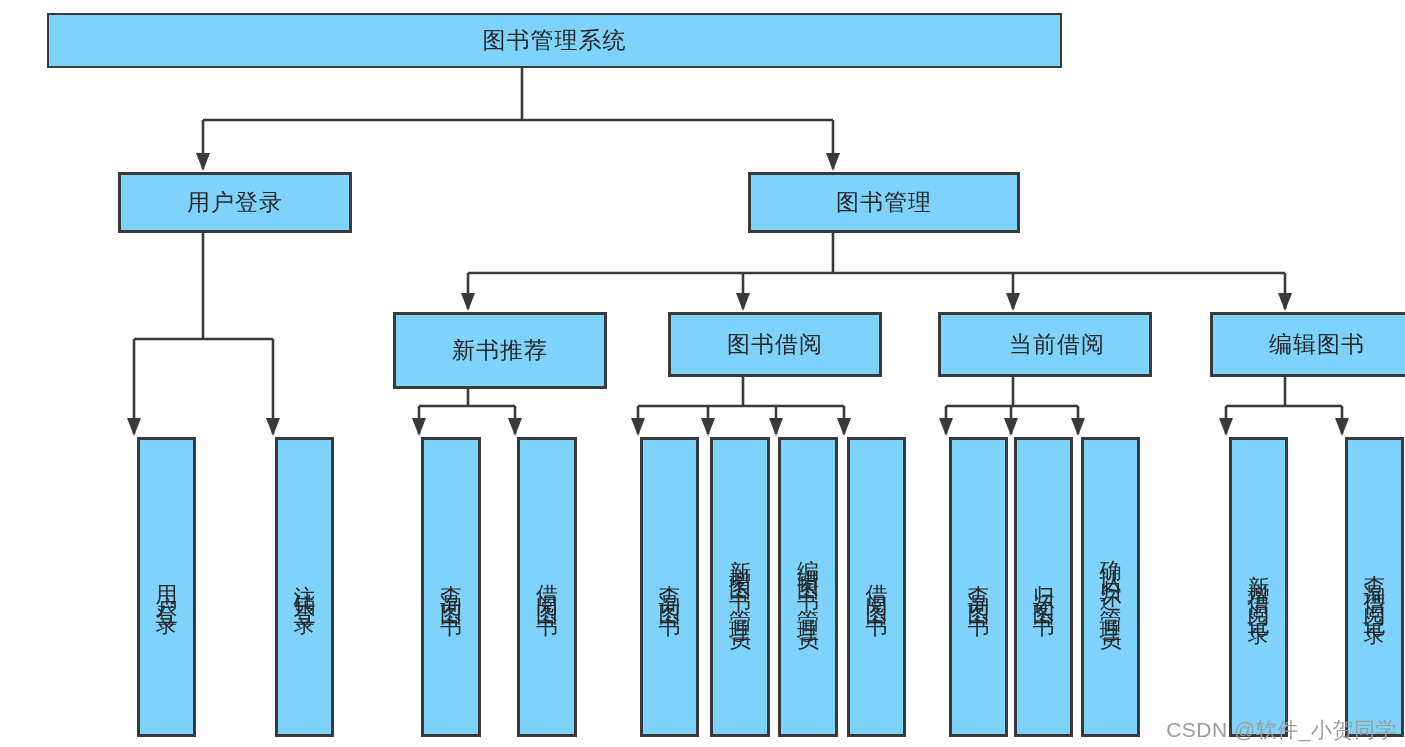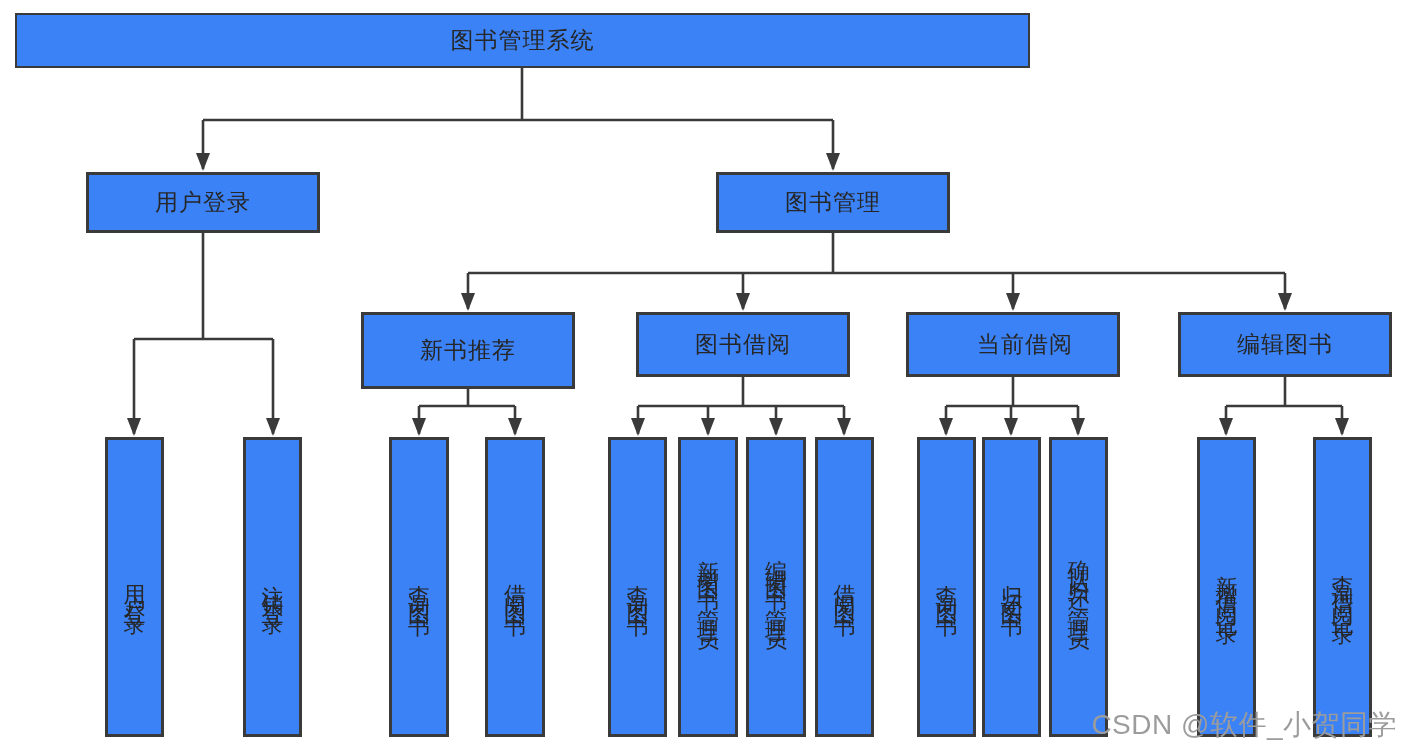--- a/index.html
+++ b/index.html
@@ -18,45 +18,46 @@
   svg.connectors {
     position: absolute;
     left: 0; top: 0;
     width: 1405px;
     height: 747px;
   }
   .node {
     position: absolute;
     box-sizing: border-box;
     border: 3px solid #3a3a3a;
-    background: #3b82f6;
+    background: #7dd3fc;
     display: flex;
     align-items: center;
     justify-content: center;
     color: #262626;
+    margin-left: 32px;
   }
   .node.h { 
     font-size: 23px;
     letter-spacing: 1px;
   }
   .node.root { border-width: 2.5px; }
   .node.leaf {  }
   .node.leaf .vtext {
     writing-mode: vertical-rl;
     text-orientation: mixed;
     font-size: 22px;
     letter-spacing: 10px;
     line-height: 1;
     white-space: nowrap;
     color: #262626;
   }
   
   #n-root        { left:  15px; top:  13px; width: 1015px; height: 55px; }
   #n-login       { left:  86px; top: 172px; width: 234px;  height: 61px; }
-  #n-mgmt        { left: 716px; top: 172px; width: 234px;  height: 61px; }
+  #n-mgmt        { left: 716px; top: 172px; width: 272px;  height: 61px; }
   #n-newbook     { left: 361px; top: 312px; width: 214px;  height: 77px; }
   #n-borrow      { left: 636px; top: 312px; width: 214px;  height: 65px; text-align: center; }
   #n-current     { left: 906px; top: 312px; width: 214px;  height: 65px; padding-left: 24px; }
   #n-record      { left: 1178px;top: 312px; width: 214px;  height: 65px; }
   .leaf          { top: 437px; height: 300px; width: 59px; }
   #l-0  { left: 105px;  }
   #l-1  { left: 243px;  }
   #l-2  { left: 389px;  width: 60px; }
   #l-3  { left: 485px;  width: 60px; }
   #l-4  { left: 608px;  }
@@ -65,21 +66,21 @@
   #l-7  { left: 815px;  }
   #l-8  { left: 917px;  }
   #l-9  { left: 982px;  }
   #l-10 { left: 1049px; }
   #l-11 { left: 1197px; }
   #l-12 { left: 1313px; }
   .watermark {
     position: absolute;
     right: 8px;
     bottom: 3px;
-    font-size: 28px;
+    font-size: 21px;
     color: #9c9c9c;
     letter-spacing: 0.5px;
     z-index: 10;
     white-space: nowrap;
   }
 </style>
 </head>
 <body>
 
 <div class="stage">

